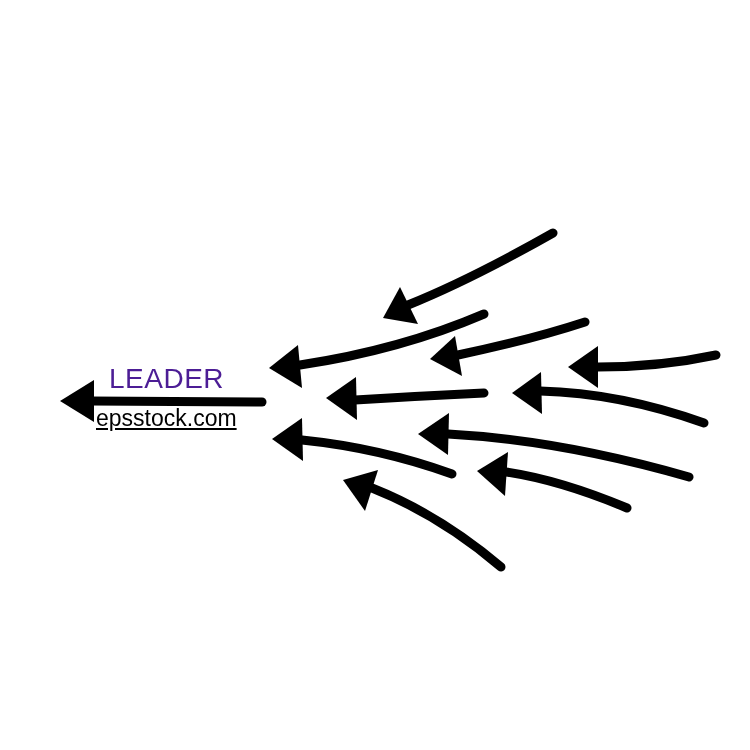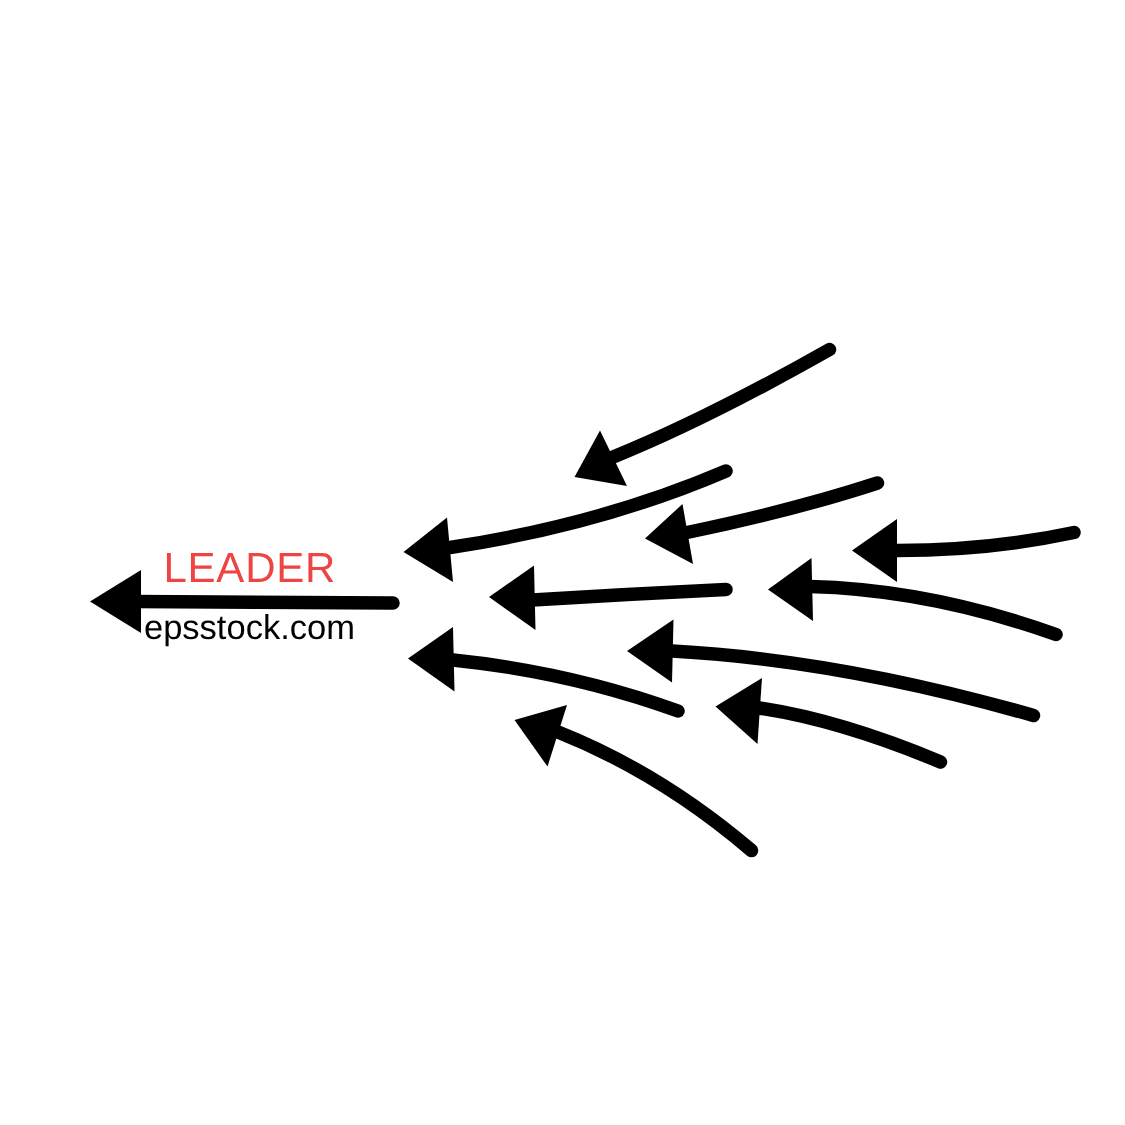--- a/index.html
+++ b/index.html
@@ -1,26 +1,27 @@
 <!DOCTYPE html>
 <html><head>
   <meta charset="utf-8">
   <style>
     html, body { margin: 0; padding: 0; background: #ffffff; }
     body { width: 750px; height: 750px; position: relative; overflow: hidden; }
     .canvas { position: absolute; left: 0; top: 0; width: 750px; height: 750px; }
     .label-leader {
       position: absolute; left: 109px; top: 364px;
       font-family: "Liberation Sans", sans-serif; font-size: 28px; line-height: 30px;
-      color: #ef4444; letter-spacing: 0.5px;
+      color: #4c1d95; letter-spacing: 0.5px;
     }
     .label-site {
       position: absolute; left: 96px; top: 405px;
       font-family: "Liberation Sans", sans-serif; font-size: 23px; line-height: 26px;
       color: #000;
+      text-decoration: underline;
     }
   </style>
 </head>
 <body>
 
 <svg class="canvas" viewBox="0 0 750 750" xmlns="http://www.w3.org/2000/svg">
   <g id="followers">
       <g>
         <path d="M553,233 Q470,280 408,305" fill="none" stroke="#000000" stroke-width="9" stroke-linecap="round"></path>
         <polygon points="383,318 400,287 418,324" fill="#000000"></polygon>

